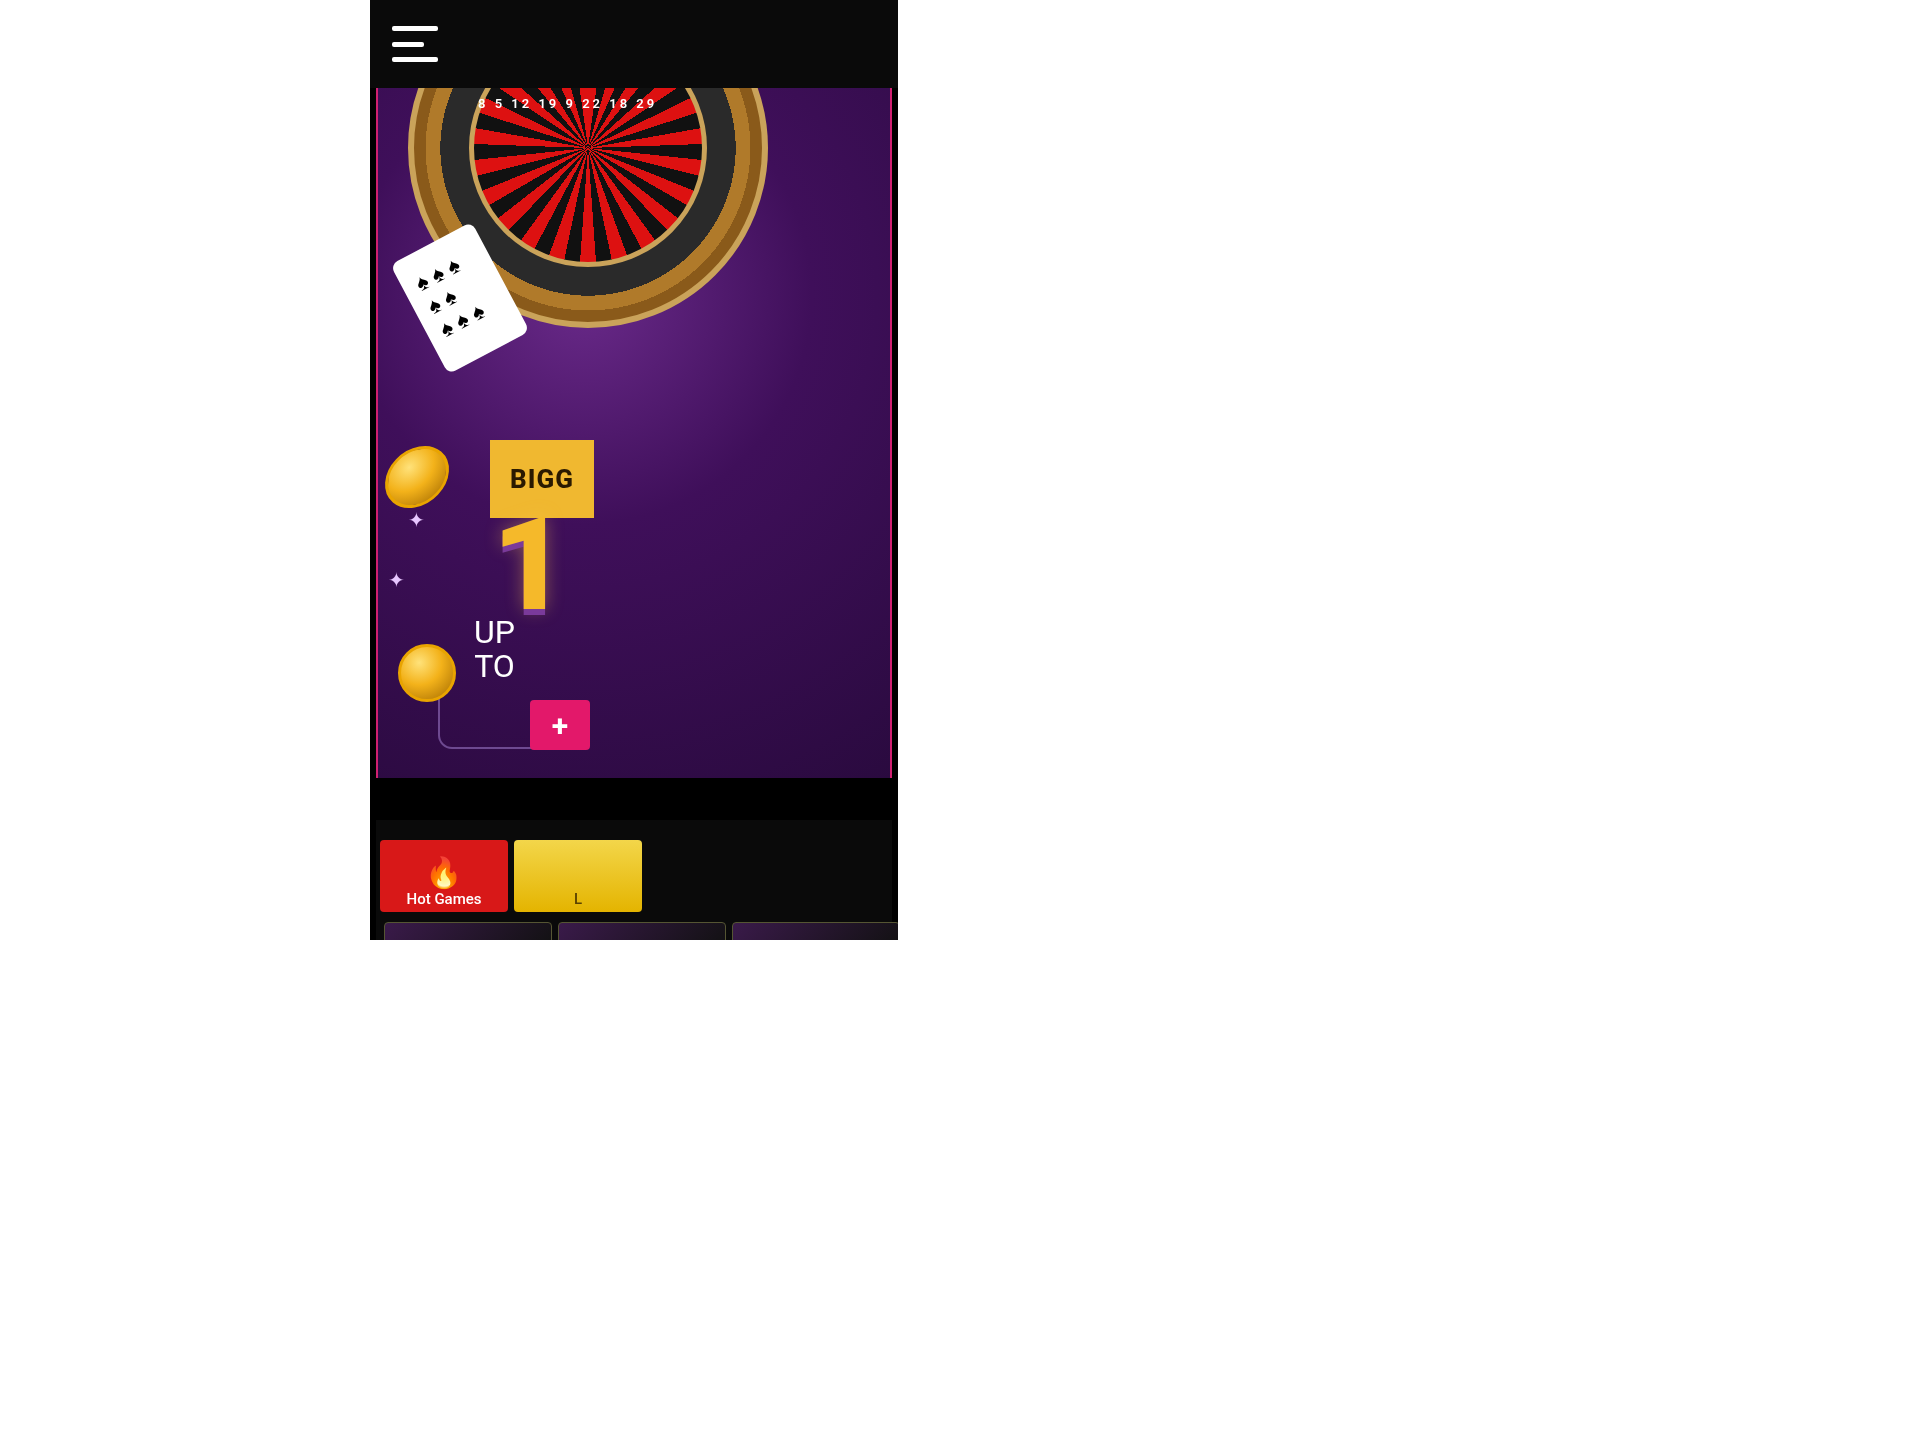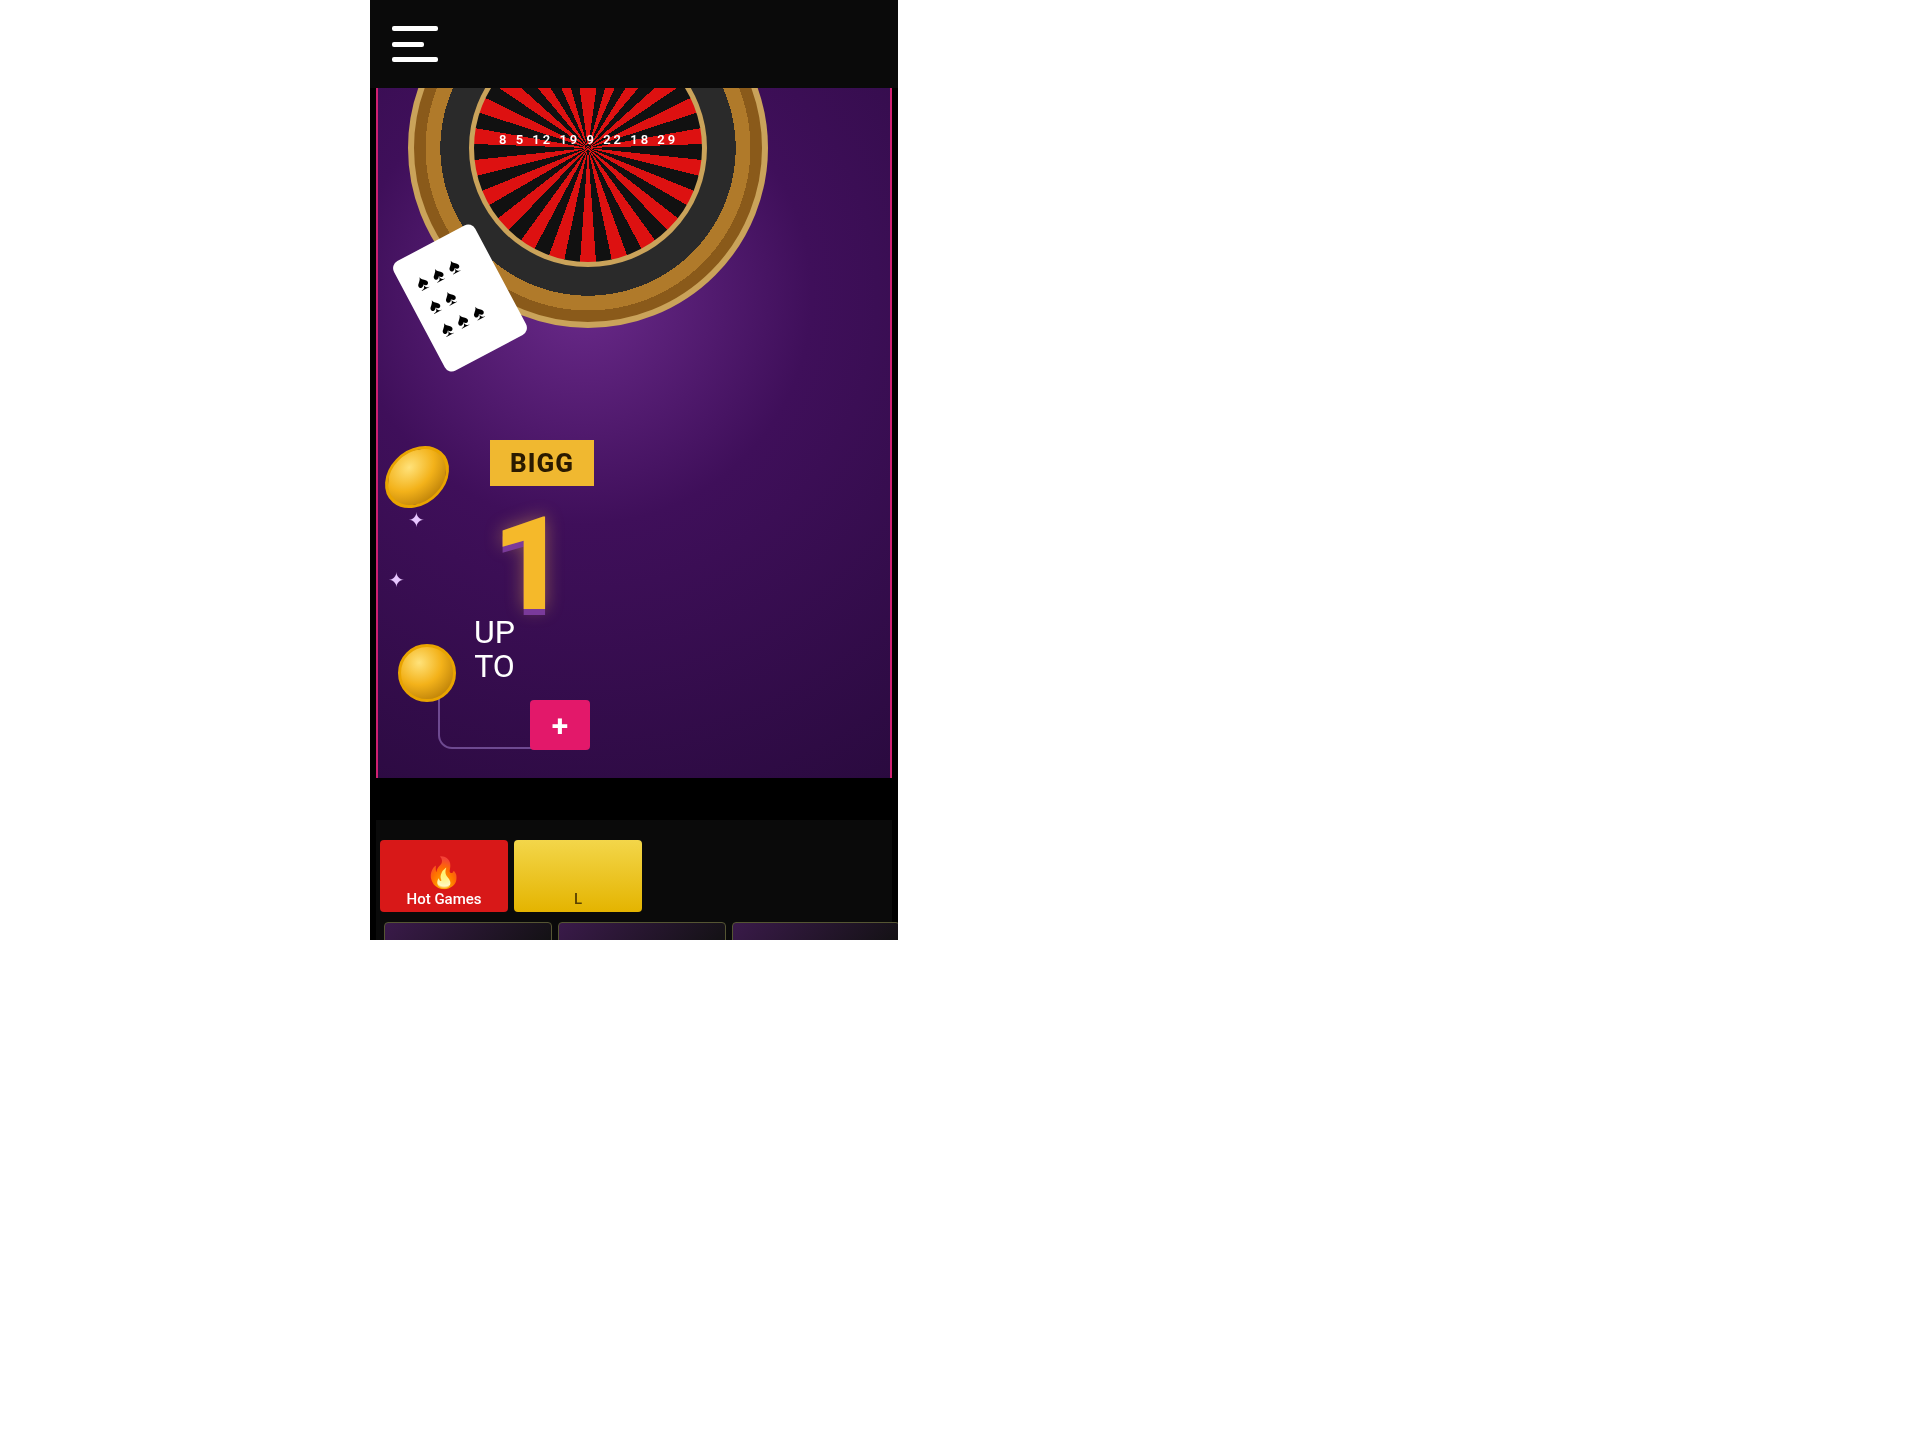--- a/index.html
+++ b/index.html
@@ -62,26 +62,25 @@
   .roulette::after{
     content:"";
     position:absolute;
     inset:55px;
     border-radius:50%;
     background: repeating-conic-gradient(#d11 0 8deg, #111 8deg 16deg);
     border: 5px solid #caa35a;
   }
   .roulette-numbers{
     position:absolute;
-    left: 121px; top: 8px;
+    left: 100px; top: 8px;
     color:#fff;
     font-size: 13px;
     font-weight: 600;
     letter-spacing: 3px;
-    margin-top: 36px;
   }
   .card {
     position: absolute;
     left: 36px; top: 148px;
     width: 92px; height: 124px;
     background: #fff;
     border-radius: 8px;
     transform: rotate(-28deg);
     color:#000;
     font-size: 14px;
@@ -98,21 +97,21 @@
     letter-spacing:6px;
     color:#000;
   }
   .ribbon {
     position: absolute;
     left: 112px; top: 352px;
     background: #f0b830;
     color: #2a1a00;
     font-weight: 800;
     font-size: 26px;
-    padding: 8px 20px;
+    padding: 24px 20px;
     letter-spacing: 1px;
   }
   .big-ten {
     position: absolute;
     left: 114px; top: 400px;
     font-size: 130px;
     font-weight: 900;
     color: #f5b92a;
     text-shadow: 0 6px 0 #7a3a9a, 0 0 18px rgba(255,200,80,.4);
   }

